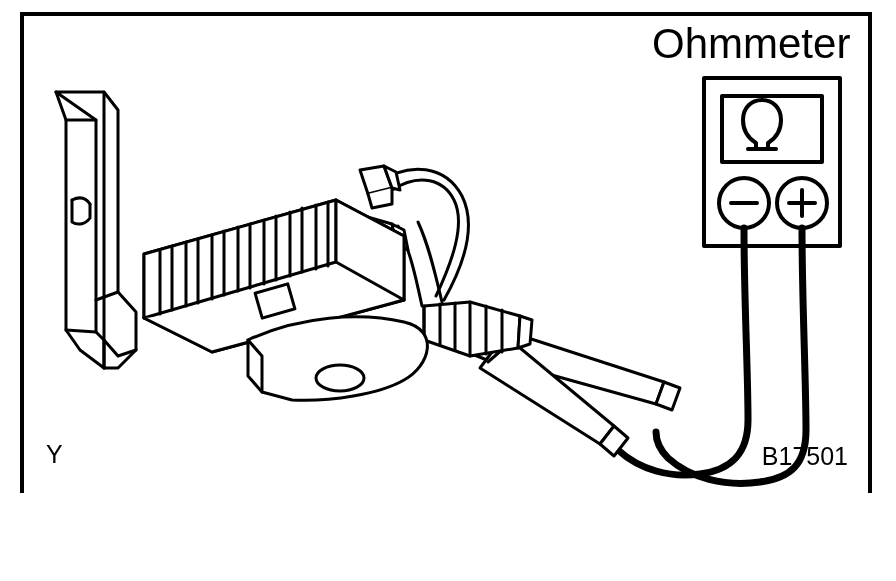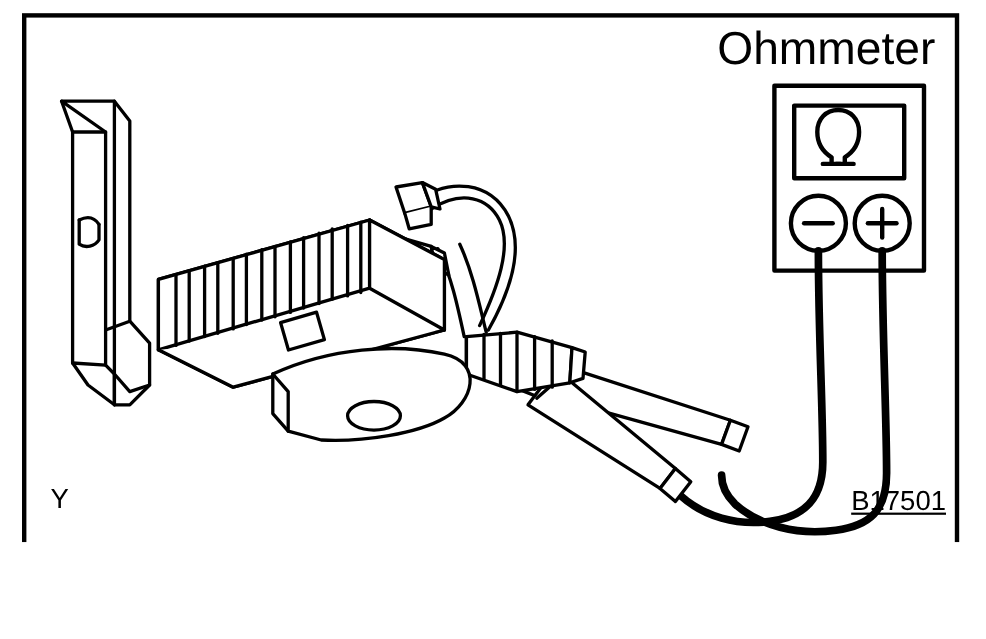--- a/index.html
+++ b/index.html
@@ -29,25 +29,24 @@
     color: #000000;
     white-space: nowrap;
   }
   #title-ohmmeter {
     left: 652px;
     top: 20px;
     font-size: 42px;
     letter-spacing: 0px;
   }
   #code-label {
-    right: 36px;
+    right: 48px;
     bottom: 22px;
     font-size: 25px;
     font-family: "Liberation Sans", sans-serif;
-    text-decoration: underline;
   }
   #corner-label {
     left: 46px;
     bottom: 24px;
     font-size: 25px;
   }
   #art {
     position: absolute;
     left: 0;
     top: 0;

